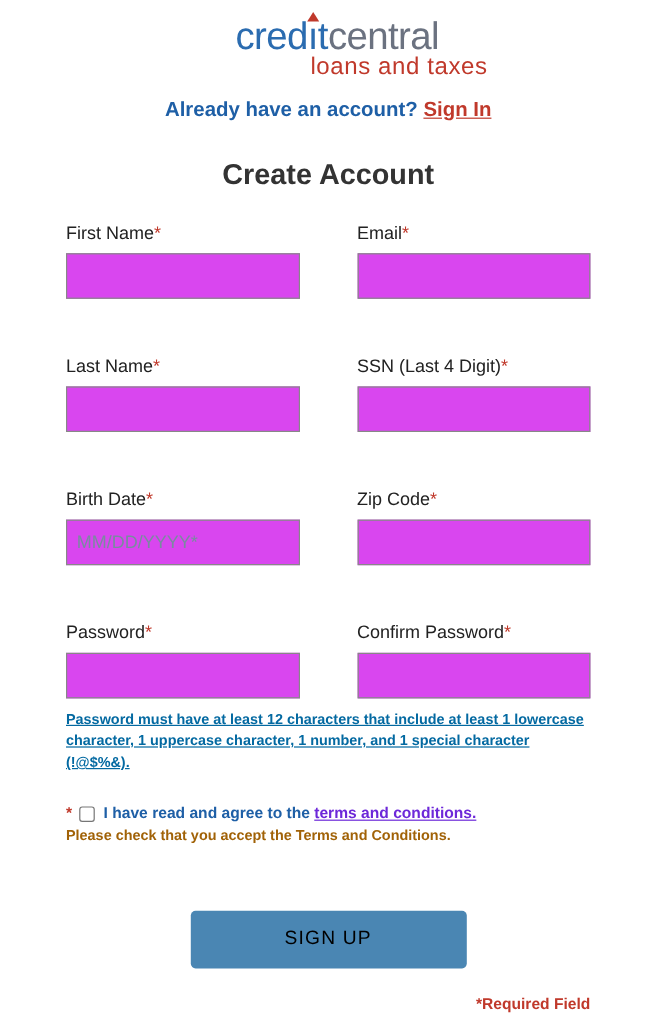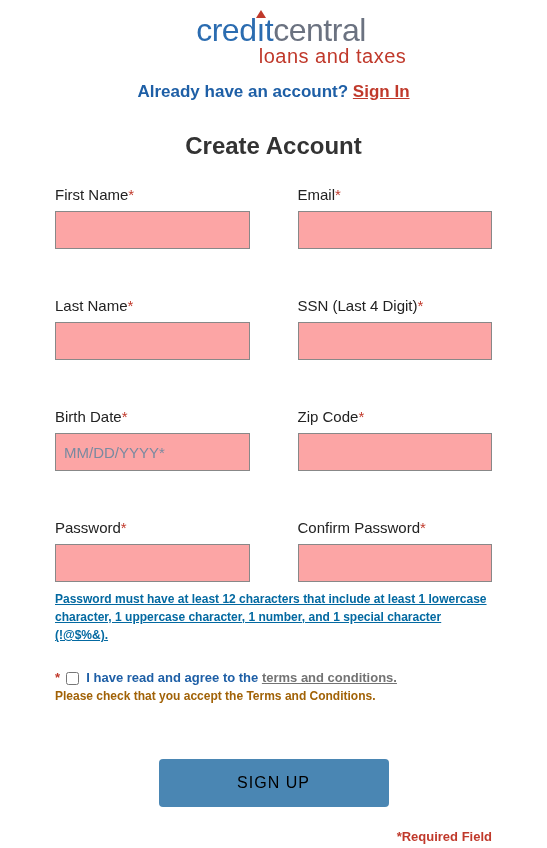--- a/index.html
+++ b/index.html
@@ -32,29 +32,29 @@
   .form-area { padding: 0 55px; }
   .form-grid { display: grid; grid-template-columns: 1fr 1fr; column-gap: 50px; row-gap: 22px; gap: 48px; }
   .field-label { font-size: 15px; color: #222; margin-bottom: 8px; display: block; }
   .req-star { color: #c0392b; }
   .field-input {
     width: 100%;
     height: 38px;
     border: 1px solid #888;
     padding: 6px 8px;
     font-size: 15px;
-    background: #fca5a5;
+    background: #d946ef;
     outline: none;
   }
   .field-input::placeholder { color: #7a8aa0; }
   .pw-hint { font-size: 12px; color: #0369a1; font-weight: 700; margin-top: 8px; line-height: 1.5; text-decoration: underline; }
   .agree-row { margin-top: 26px; font-size: 13px; font-weight: 700; color: #c0392b; }
   .agree-row input { margin: 0 4px 0 2px; vertical-align: middle; }
   .agree-text { color: #1e5fa6; }
-  .terms-link { color: #737373; text-decoration: underline; cursor: pointer; }
+  .terms-link { color: #6d28d9; text-decoration: underline; cursor: pointer; }
   .agree-sub { font-size: 12px; color: #a16207; font-weight: 700; margin-top: 4px; }
   .submit-wrap { text-align: center; margin-top: 56px; }
   .submit-btn {
     display: inline-block;
     width: 230px;
     height: 48px;
     background: #4a86b3;
     color: #000000;
     border: none;
     border-radius: 4px;

